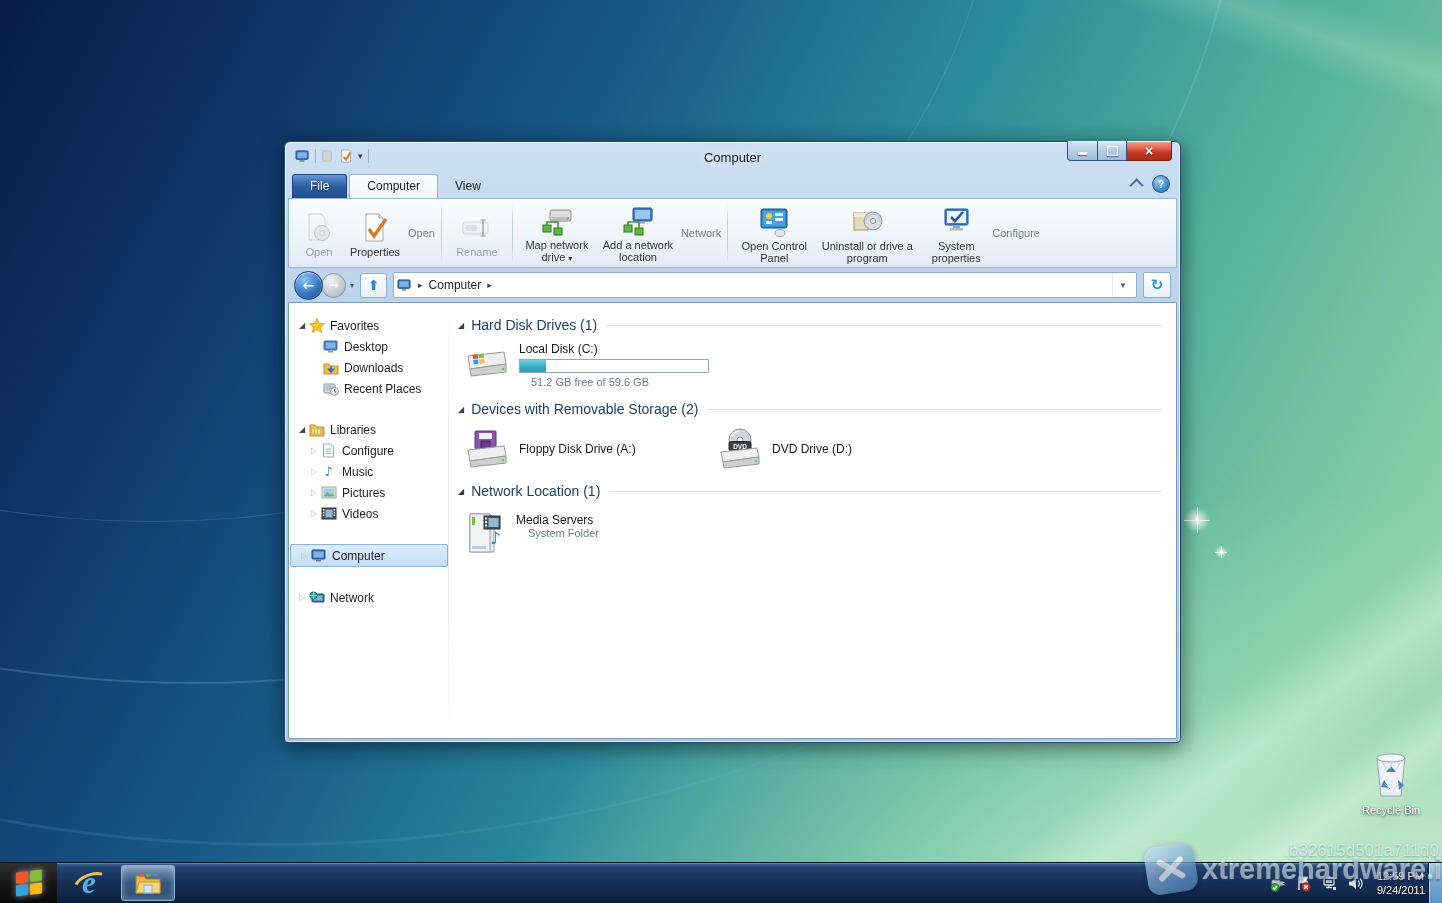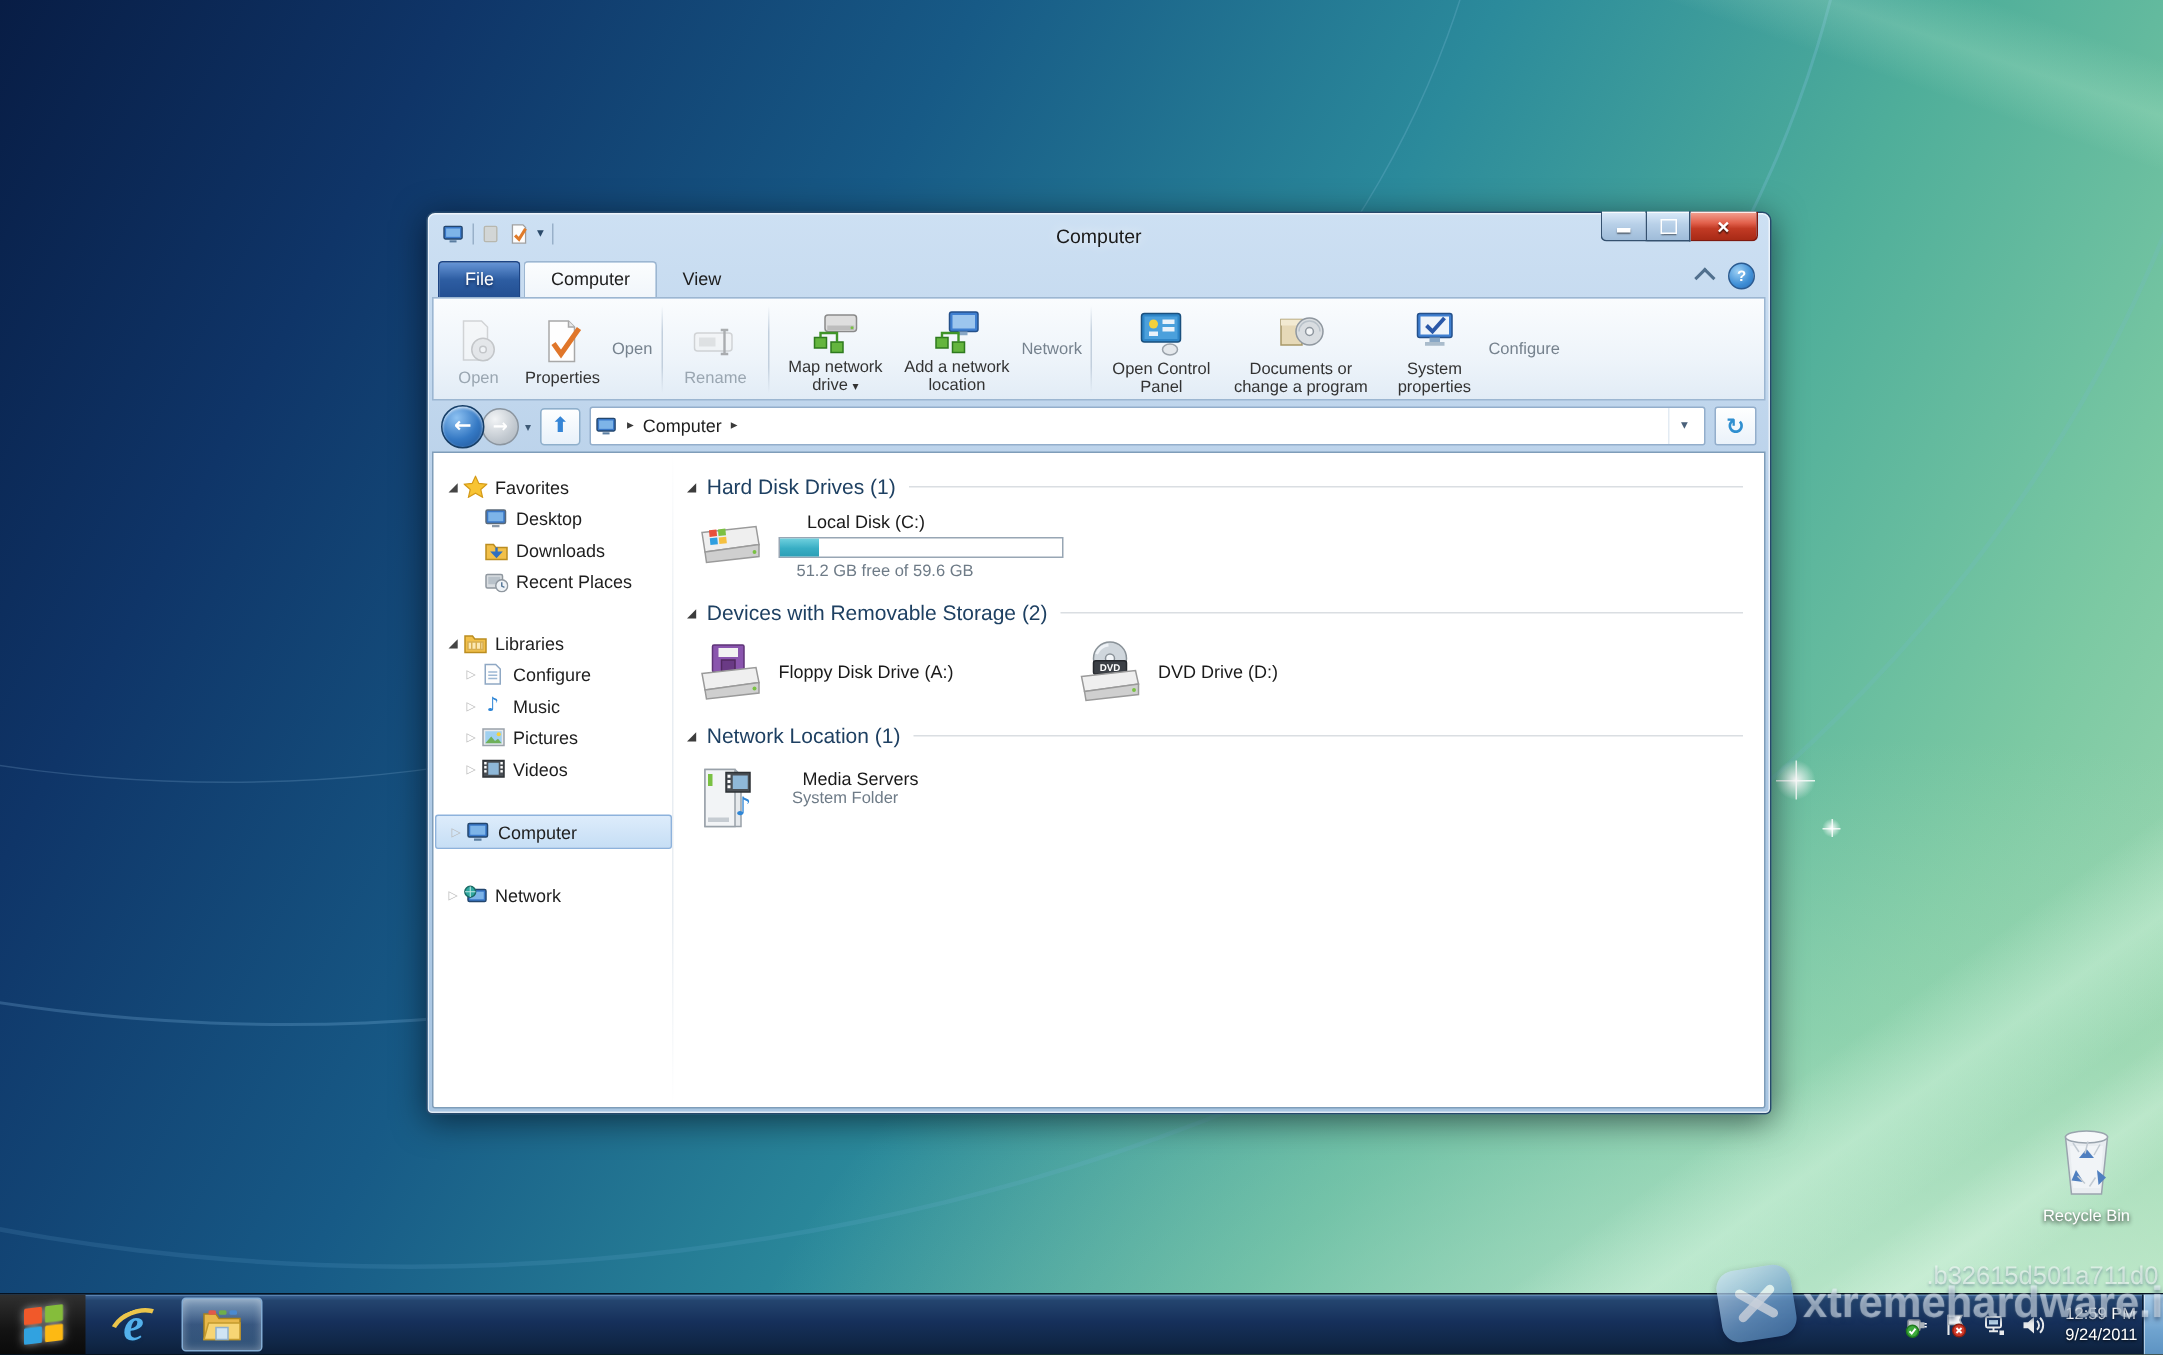--- a/index.html
+++ b/index.html
@@ -114,21 +114,21 @@
   .srow.sel{margin:0 1px;border:1px solid #8db2dc;border-radius:2px;background:linear-gradient(#ddecfb,#c6def5);}
   .notechar{color:#2f86d6;font-size:13px;font-weight:bold;}
 
   .content{flex:1;padding:9px 14px 0 7px;overflow:hidden;}
   .section-h{display:flex;align-items:center;height:22px;margin-top:2px;}
   .sh-tri{font-size:8px;color:#3c3c3c;margin:0 7px 0 2px;}
   .sh-title{font-size:14px;color:#1e4062;white-space:nowrap;}
   .sh-line{flex:1;height:1px;background:#dadee2;margin-left:9px;}
   .drive-item{display:flex;margin:6px 0 10px 8px;}
   .drive-info{margin-left:9px;}
-  .item-name{font-size:12px;color:#1a1a1a;margin-left:19px;}
+  .item-name{font-size:12px;color:#1a1a1a;}
   .cap-bar{width:188px;height:12px;border:1px solid #98a6b4;background:#fff;margin:3px 0;}
   .cap-fill{height:100%;background:linear-gradient(#6fd0de,#38aec4 55%,#2d9fb6);}
   .sub-gray{font-size:11px;color:#6e7b87;padding-left:12px;}
   .remov-row{display:flex;margin:8px 0 10px 8px;}
   .dev-item{display:flex;align-items:center;width:253px;}
   .dev-item .item-name{margin-left:9px;}
   .media-item{display:flex;align-items:flex-start;margin:8px 0 0 8px;}
   .media-text{margin-left:10px;padding-top:3px;}
 
   .statusbar{flex:0 0 auto;height:28px;border-top:1px solid #cad8e6;background:linear-gradient(#f4f9fd,#e5eef7);display:flex;align-items:center;padding:0 11px;font-size:12px;color:#2f2f2f;}
@@ -313,21 +313,21 @@
             <div class="rlbl" style="width:70px">Open Control Panel</div>
           </div>
           <div class="rbtn">
             <svg class="ricon" viewBox="0 0 32 32">
               <rect x="3" y="7" width="14" height="17" fill="#e6d9b8" stroke="#a89868"></rect>
               <rect x="3" y="7" width="14" height="4" fill="#f2ead2"></rect>
               <circle cx="22" cy="15" r="9" fill="#d9dde1" stroke="#8f979f"></circle>
               <circle cx="22" cy="15" r="2.6" fill="#f4f6f8" stroke="#8f979f"></circle>
               <path d="M15 15 a7 7 0 0 1 14 0" fill="none" stroke="#b9c2ca"></path>
             </svg>
-            <div class="rlbl" style="width:96px">Documents or change a program</div>
+            <div class="rlbl" style="width:96px">Uninstall or drive a program</div>
           </div>
           <div class="rbtn">
             <svg class="ricon" viewBox="0 0 32 32">
               <rect x="5" y="3" width="23" height="16" rx="1.5" fill="#3f7fd0" stroke="#24508a"></rect>
               <rect x="7" y="5" width="19" height="12" fill="#eef4fa"></rect>
               <path d="M11 11 L15 15 L23 6" stroke="#2a58a8" stroke-width="2.6" fill="none"></path>
               <rect x="13" y="19" width="7" height="3" fill="#88a6c4"></rect>
               <rect x="10" y="22" width="13" height="2.5" fill="#aabccc"></rect>
             </svg>
             <div class="rlbl" style="width:62px">System properties</div>

